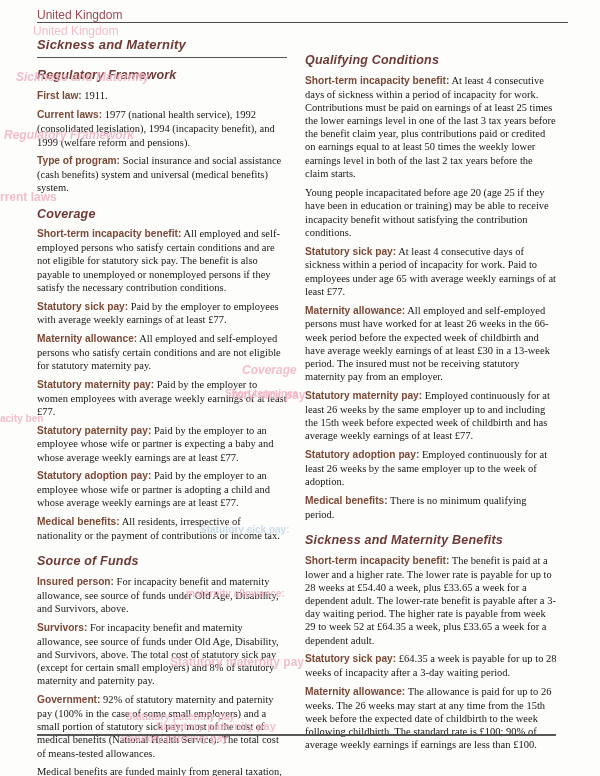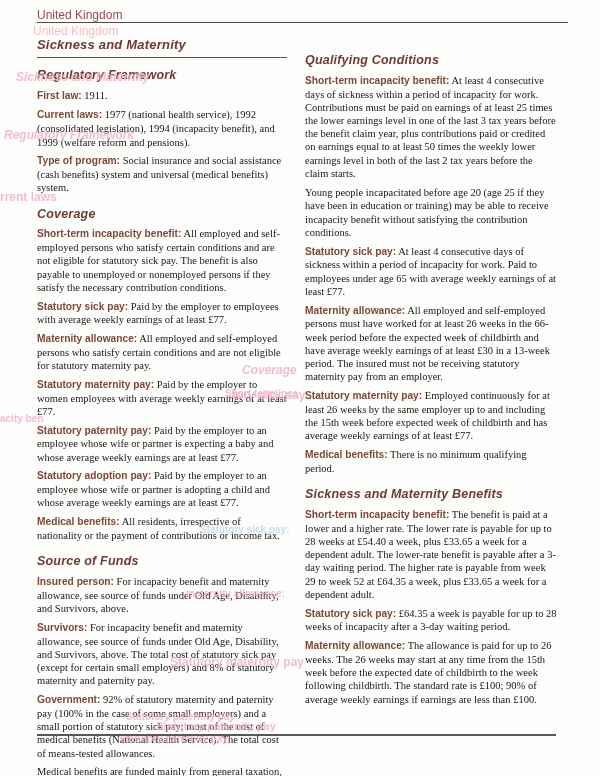--- a/index.html
+++ b/index.html
@@ -73,20 +73,21 @@
     </div>
 
   <div class="col col-right">
 
   <div class="section-heading">Qualifying Conditions</div>
       <p class="para"><span class="label">Short-term incapacity benefit:</span><span> At least 4 consecutive days of sickness within a period of incapacity for work. Contributions must be paid on earnings of at least 25 times the lower earnings level in one of the last 3 tax years before the benefit claim year, plus contributions paid or credited on earnings equal to at least 50 times the weekly lower earnings level in both of the last 2 tax years before the claim starts.</span></p>
       <p class="para"><span class="label"></span><span>Young people incapacitated before age 20 (age 25 if they have been in education or training) may be able to receive incapacity benefit without satisfying the contribution conditions.</span></p>
       <p class="para"><span class="label">Statutory sick pay:</span><span> At least 4 consecutive days of sickness within a period of incapacity for work. Paid to employees under age 65 with average weekly earnings of at least £77.</span></p>
       <p class="para"><span class="label">Maternity allowance:</span><span> All employed and self-employed persons must have worked for at least 26 weeks in the 66-week period before the expected week of childbirth and have average weekly earnings of at least £30 in a 13-week period. The insured must not be receiving statutory maternity pay from an employer.</span></p>
       <p class="para"><span class="label">Statutory maternity pay:</span><span> Employed continuously for at least 26 weeks by the same employer up to and including the 15th week before expected week of childbirth and has average weekly earnings of at least £77.</span></p>
+      <p class="para"><span class="label">Statutory adoption pay:</span><span> Employed continuously for at least 26 weeks by the same employer up to the week of adoption.</span></p>
       <p class="para"><span class="label">Medical benefits:</span><span> There is no minimum qualifying period.</span></p>
       <div class="section-heading">Sickness and Maternity Benefits</div>
       <p class="para"><span class="label">Short-term incapacity benefit:</span><span> The benefit is paid at a lower and a higher rate. The lower rate is payable for up to 28 weeks at £54.40 a week, plus £33.65 a week for a dependent adult. The lower-rate benefit is payable after a 3-day waiting period. The higher rate is payable from week 29 to week 52 at £64.35 a week, plus £33.65 a week for a dependent adult.</span></p>
       <p class="para"><span class="label">Statutory sick pay:</span><span> £64.35 a week is payable for up to 28 weeks of incapacity after a 3-day waiting period.</span></p>
       <p class="para"><span class="label">Maternity allowance:</span><span> The allowance is paid for up to 26 weeks. The 26 weeks may start at any time from the 15th week before the expected date of childbirth to the week following childbirth. The standard rate is £100; 90% of average weekly earnings if earnings are less than £100.</span></p>
     </div>
 
   <div class="ghost-layer">
 
   <span class="ghost plain" style="left: 33px; top: 24px; font-size: 12px;">United Kingdom</span>

